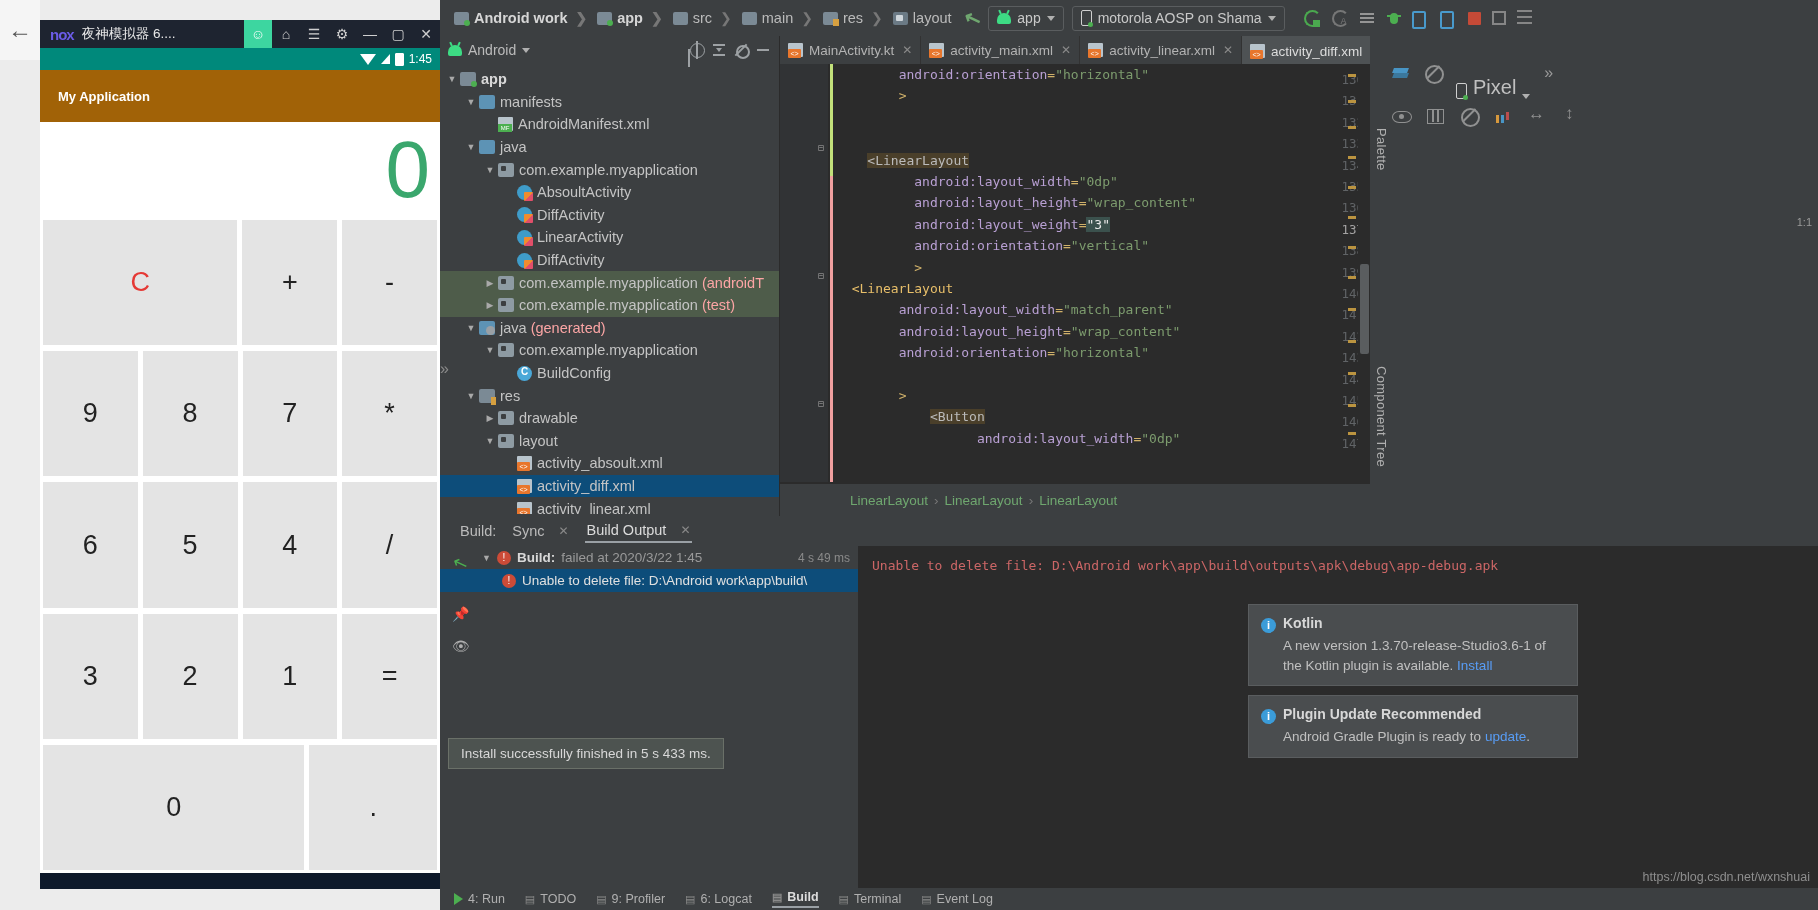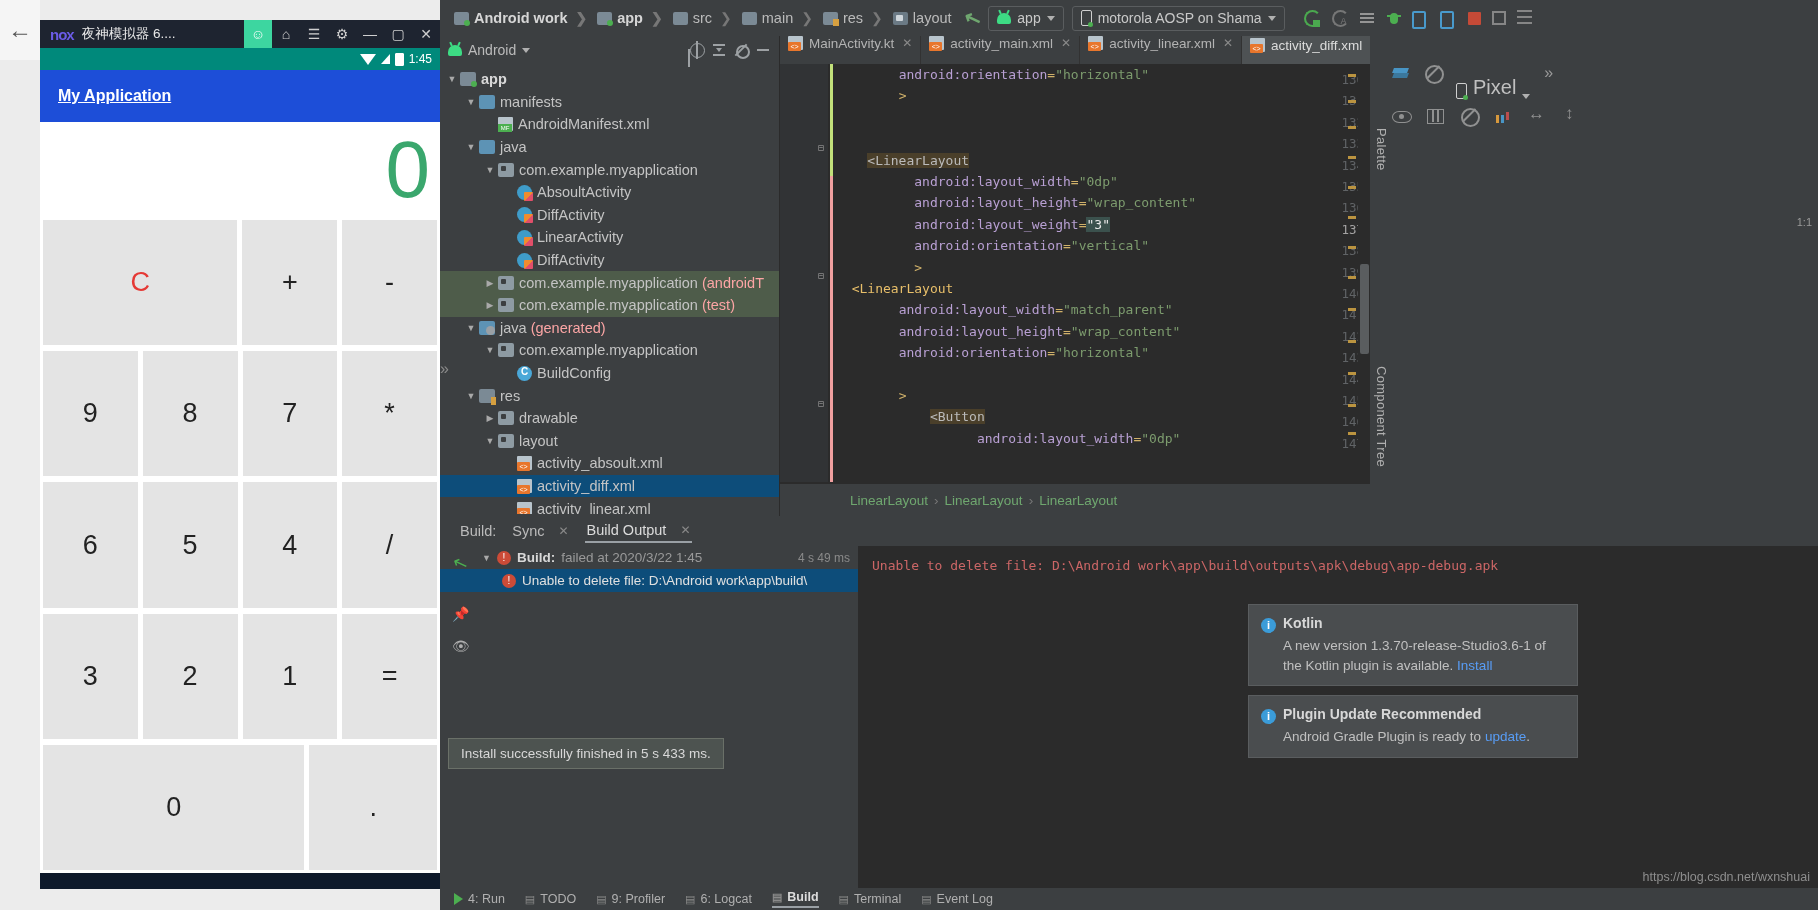--- a/index.html
+++ b/index.html
@@ -103,21 +103,21 @@
   .ico.xml{ width:15px;height:14px;background:#b8c4cc;border-radius:1px;}
   .ico.xml::after{content:'<>';position:absolute;left:0;bottom:-1px;width:13px;height:9px;background:#e8762c;
      color:#fff;font-size:7px;text-align:center;line-height:9px;border-radius:1px;}
   .ico.mf{ width:15px;height:14px;background:#b8c4cc;border-radius:1px;}
   .ico.mf::after{content:'MF';position:absolute;left:0;bottom:-1px;width:14px;height:8px;background:#4caf50;
      color:#fff;font-size:6px;text-align:center;line-height:8px;}
 
   
   .editor { position:absolute; left:780px; top:36px; width:590px; height:480px; background:#2b2b2b; }
   .tabsbar { height:28px; background:#3c3f41; display:flex; align-items:stretch; overflow:hidden;}
-  .tab { display:flex; align-items:flex-start; gap:6px; padding:0 8px; font-size:13.5px; color:#b3b3b3;
+  .tab { display:flex; align-items:center; gap:6px; padding:0 8px; font-size:13.5px; color:#b3b3b3;
      white-space:nowrap; border-right:1px solid #323232; }
   .tab.active { background:#4e5254; color:#dcdcdc; border-top:2px solid #4e5254;}
   .tab .x { color:#8a8a8a; font-size:12px; margin-left:2px;}
   .code { position:relative; height:418px; background:#2b2b2b; overflow:hidden; font-family:"DejaVu Sans Mono", monospace; }
   .gutter { position:absolute; left:0; top:0; width:48px; height:100%; background:#313335; }
   .lnum { position:absolute; right:6px; color:#606366; font-size:12.5px; }
   .lnum.cur { color:#a4a3a3; }
   .codelines { position:absolute; left:56px; top:0; right:0; }
   .cl { height:21.4px; line-height:21.4px; font-size:13px; white-space:pre; }
   .att { color:#b9a0d4; } .val { color:#7d9c6e; } .tag { color:#e8bf6a; }
@@ -207,22 +207,22 @@
   .noxbtns { margin-left:auto; display:flex; align-items:center; height:100%; }
   .nbt { width:28px; height:100%; display:flex; align-items:center; justify-content:center;
      color:#cfcfcf; font-size:14px; }
   .nbt.green { background:#3dd6a0; color:#fff; }
   .noxscreen { position:absolute; left:40px; top:48px; width:400px; height:825px; background:#fff; }
   .statusbar { height:22px; background:#00897b; display:flex; align-items:center; justify-content:flex-end;
      gap:5px; padding-right:8px; color:#fff; font-size:12px; }
   .wifi { width:0;height:0;border-left:8px solid transparent;border-right:8px solid transparent;border-top:11px solid #fff;}
   .sig { width:0;height:0;border-left:9px solid transparent;border-bottom:10px solid #fff;}
   .batt { width:9px;height:13px;border:1.5px solid #fff;border-radius:1px;background:#fff;}
-  .appbar { height:52px; background:#1d4ed8; display:flex; align-items:center; padding-left:18px;
-     color:#fff; font-size:16px; font-weight:bold;text-decoration:underline; }
+  .appbar { height:52px; background:#a16207; display:flex; align-items:center; padding-left:18px;
+     color:#fff; font-size:13px; font-weight:bold; }
   .calc { height:751px; background:#fff; display:flex; flex-direction:column; }
   .display { height:95px; display:flex; align-items:center; justify-content:flex-end; padding-right:10px;
      color:#3aa76d; font-size:80px; font-weight:300; }
   .krow { flex:1; display:flex; padding:3px; gap:5px; }
   .key { flex:1; background:#e4e4e4; display:flex; align-items:center; justify-content:center;
      font-size:27px; color:#222; }
   .key.red { color:#e53935; }
   .key.wide { flex:2.05; }
   .navstrip { position:absolute; left:40px; top:873px; width:400px; height:16px; background:#0e1a2b; }
   .noxside { position:absolute; left:440px; top:360px; color:#8a8a8a; font-size:16px; }

